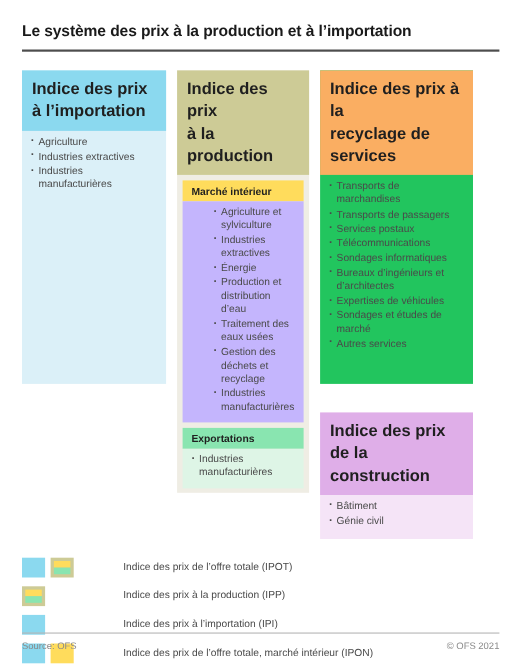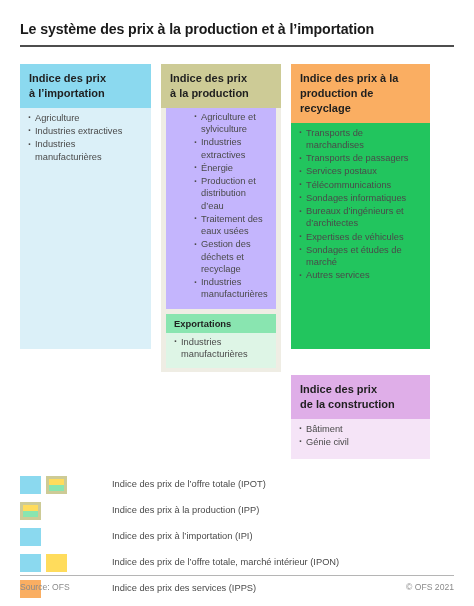--- a/index.html
+++ b/index.html
@@ -47,21 +47,21 @@
     margin-top: 17px;
     align-items: flex-start;
   }
   .col { width: 130px; flex: 0 0 130px; }
   .col-import { width: 131px; flex: 0 0 131px; }
   .col-prod   { width: 120px; flex: 0 0 120px; }
   .col-serv   { width: 139px; flex: 0 0 139px; }
 
   .box { position: relative; }
   .box-head {
-    font-size: 11px;
+    font-size: 15px;
     font-weight: bold;
     line-height: 1.35;
     color: #1f1f1f;
     padding: 7px 8px 7px 9px;
   }
   .box-body {
     padding: 4px 7px 10px 8px;
   }
   ul.items {
     list-style: none;
@@ -207,20 +207,21 @@
       </div>
     </div>
 
     <div class="col col-prod">
       <div class="box prod-box">
         <div class="box-head">
           <div>Indice des prix</div>
           <div>à la production</div>
         </div>
 
+        <div class="sub-band yellow">Marché intérieur</div>
         <div class="sub-body yellow">
           <ul class="items">
             <li>Agriculture et sylviculture</li>
             <li>Industries extractives</li>
             <li>Énergie</li>
             <li>Production et distribution d’eau</li>
             <li>Traitement des eaux usées</li>
             <li>Gestion des déchets et recyclage</li>
             <li>Industries manufacturières</li>
           </ul>
@@ -232,21 +233,21 @@
             <li>Industries manufacturières</li>
           </ul>
         </div>
       </div>
     </div>
 
     <div class="col col-serv">
       <div class="box serv-box">
         <div class="box-head">
           <div>Indice des prix à la</div>
-          <div>production de recyclage</div>
+          <div>recyclage de services</div>
         </div>
         <div class="box-body">
           <ul class="items">
             <li>Transports de marchandises</li>
             <li>Transports de passagers</li>
             <li>Services postaux</li>
             <li>Télécommunications</li>
             <li>Sondages informatiques</li>
             <li>Bureaux d’ingénieurs et d’architectes</li>
             <li>Expertises de véhicules</li>

